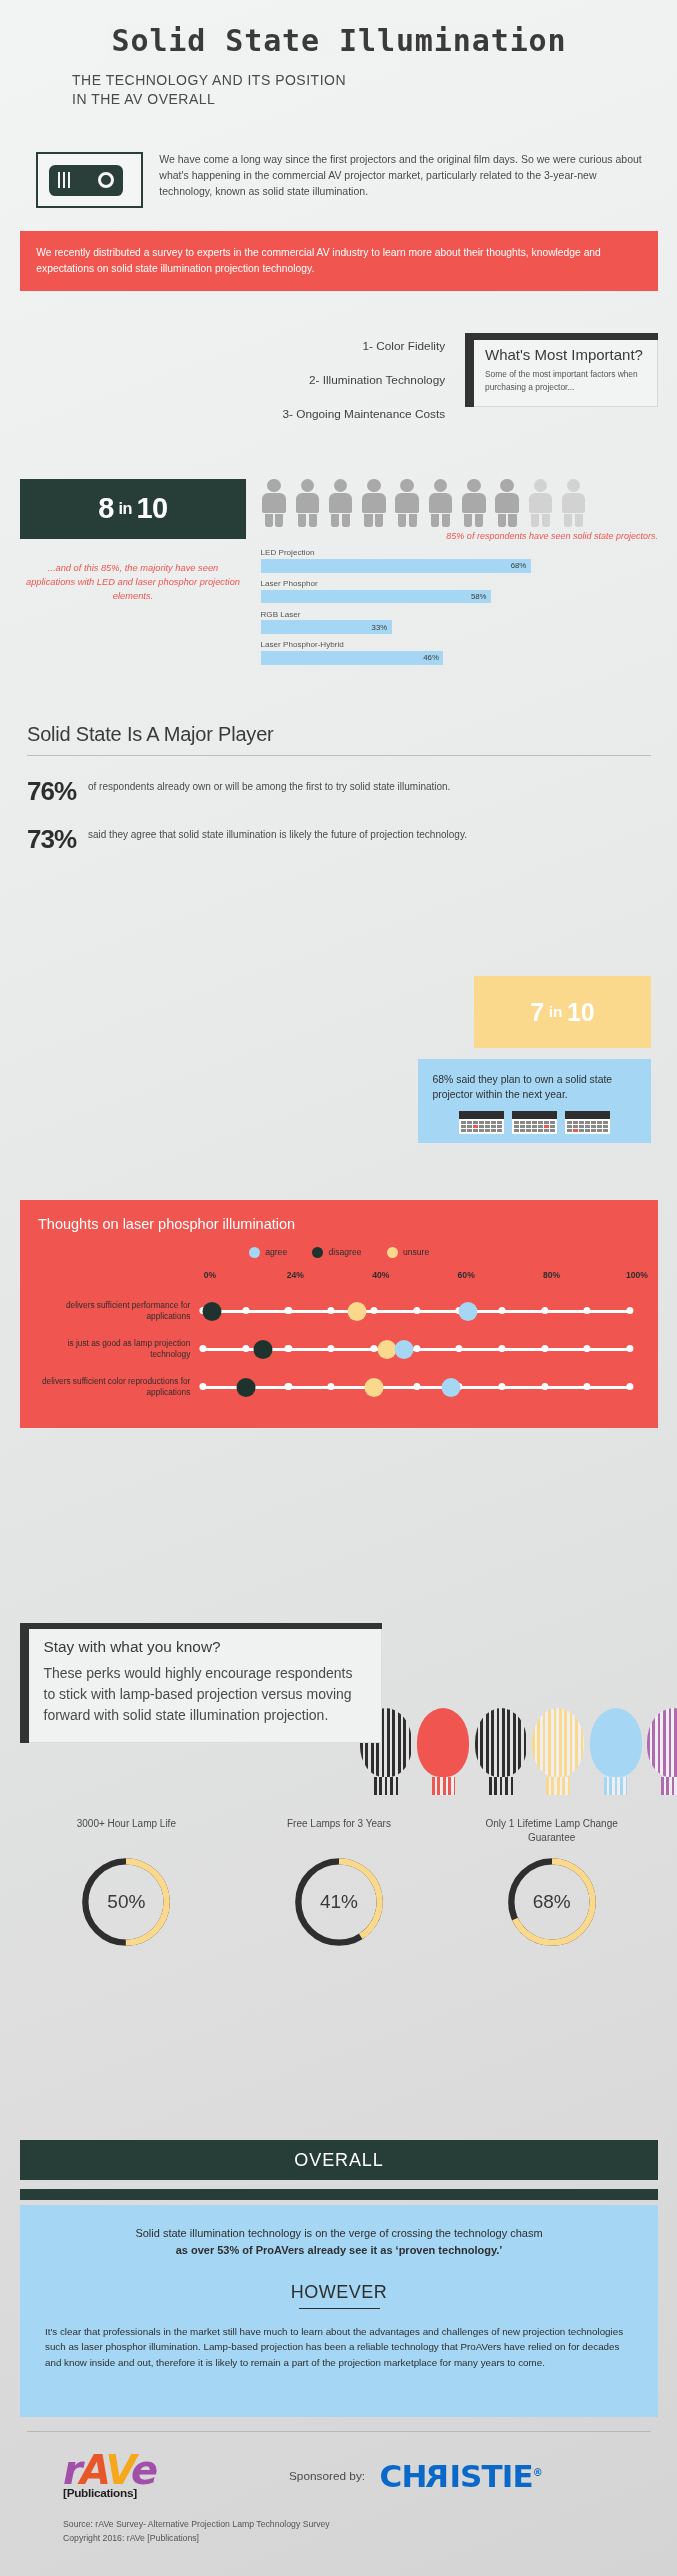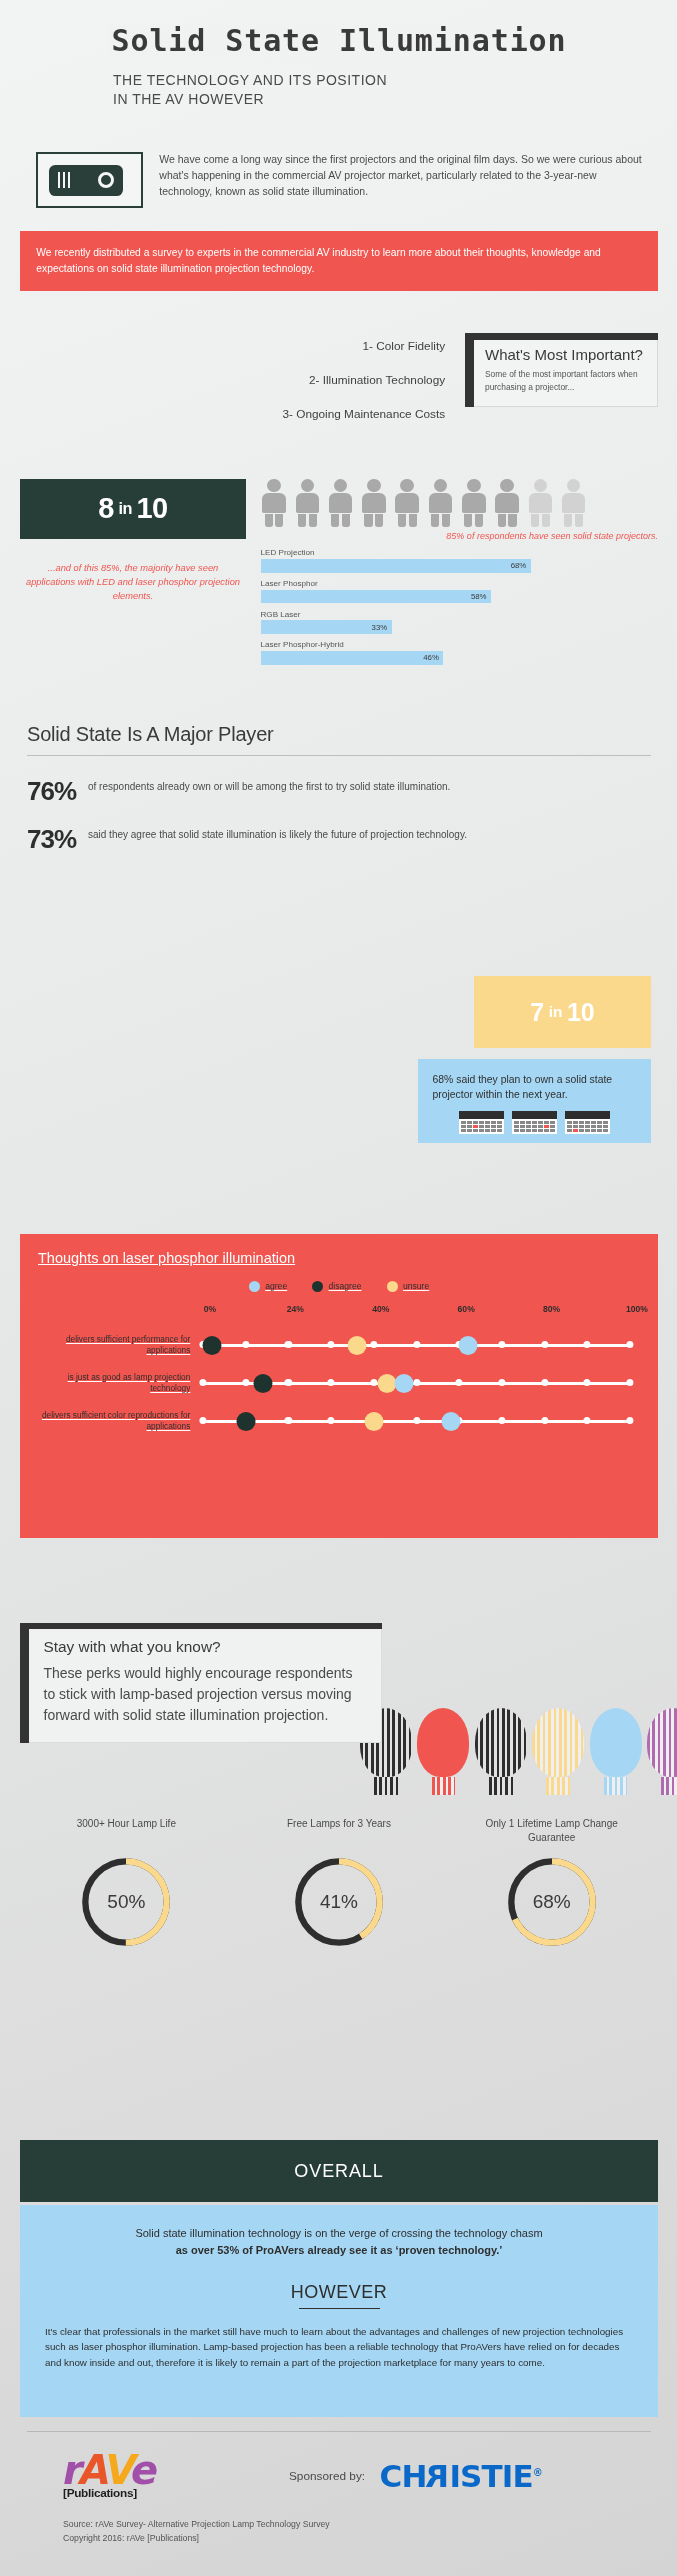--- a/index.html
+++ b/index.html
@@ -34,21 +34,21 @@
     display:inline-block;
     padding:1.8px 3.6px;
   }
   .subtitle {
     margin-top:12.7px;
     font-size:14px;
     letter-spacing:0.5px;
     color:#4a4a4a;
     line-height:1.35;
     text-align:left;
-    padding-left:113px;
+    padding-left:72px;
     font-weight:300;
   }
 
   
   .intro { display:flex; gap:16.3px; padding:40px 36px 0 36px; align-items:flex-start; }
   .proj-icon {
     width:107px; height:56px; flex:0 0 107px;
     border:2.7px solid #2b3f3a;
     background:#f4f5f5;
     position:relative;
@@ -146,22 +146,22 @@
   .bluebox p { font-size:10.4px; color:#2f2f2f; line-height:1.45; }
   .cals { display:flex; gap:8.1px; justify-content:center; margin-top:9px; }
   .cal { width:45px; }
   .cal-top { height:8.1px; background:#2e2e2e; }
   .cal-grid { background:#fff; padding:1.8px; display:grid; grid-template-columns:repeat(7,1fr); gap:0.9px; }
   .cal-grid i { display:block; height:3.2px; background:#888; }
   .cal-grid i.r { background:#f0554f; }
 
   
   .lp {
-    position:absolute; left:20px; top:1234px; width:638px; height:304px;
-    background:#f0554f; color:#fff; padding:16.3px 18px 0 18px;text-decoration:underline;
+    position:absolute; left:20px; top:1200px; width:638px; height:228px;
+    background:#f0554f; color:#fff; padding:16.3px 18px 0 18px;
   }
   .lp h3 { font-size:14.5px; font-weight:300; color:#fff; }
   .lp-legend { display:flex; justify-content:center; gap:25px; margin-top:14.5px; }
   .lg { display:flex; align-items:center; gap:5.4px; font-size:8.6px; color:#2e2e2e; }
   .lg .dot { width:11px; height:11px; border-radius:50%; display:block; }
   .lg .dot.agree { background:#a5d7f4; }
   .lg .dot.disagree { background:#1f332e; }
   .lg .dot.unsure { background:#fad88c; }
 
   .axis { position:relative; height:14.5px; margin:12.7px 0 0 172px; width:427px; }
@@ -205,21 +205,21 @@
   .donut-wrap { margin-top:11px; display:flex; justify-content:center; }
   .donut { position:relative; width:94px; height:94px; }
   .donut svg { transform:rotate(-90deg); }
   .donut-val {
     position:absolute; inset:0; display:flex; align-items:center; justify-content:center;
     font-size:19px; color:#3a3a3a; font-weight:300;
   }
 
   
   .overall-hdr {
-    position:absolute; left:20px; top:2140px; width:638px; height:62px;
+    position:absolute; left:20px; top:2140px; width:638px; height:40px;
     background:#263d38; color:#fff; display:flex; align-items:center; justify-content:center;
     font-size:18px; font-weight:300; letter-spacing:0.9px;
   }
   .overall-strip { position:absolute; left:20px; top:2189px; width:638px; height:11px; background:#263d38; }
   .overall-body {
     position:absolute; left:20px; top:2205px; width:638px; height:212px;
     background:#a5d7f4; padding:20px 25px 0 25px; text-align:center;
   }
   .overall-body .p1 { font-size:11px; color:#2e2e2e; line-height:1.5; }
   .overall-body .p1 b { font-weight:bold; }
@@ -252,21 +252,21 @@
 </style>
 </head>
 <body>
 
 <div class="page">
 
   <div class="header">
     <div class="title-dot">Solid State Illumination</div>
     <div class="subtitle">
       <div>THE TECHNOLOGY AND ITS POSITION</div>
-      <div>IN THE AV HOWEVER</div>
+      <div>IN THE AV OVERALL</div>
     </div>
   </div>
 
   <div class="intro">
     <div class="proj-icon">
       <div class="proj-body">
         <div class="proj-vents">
             <i></i>
             <i></i>
             <i></i>

